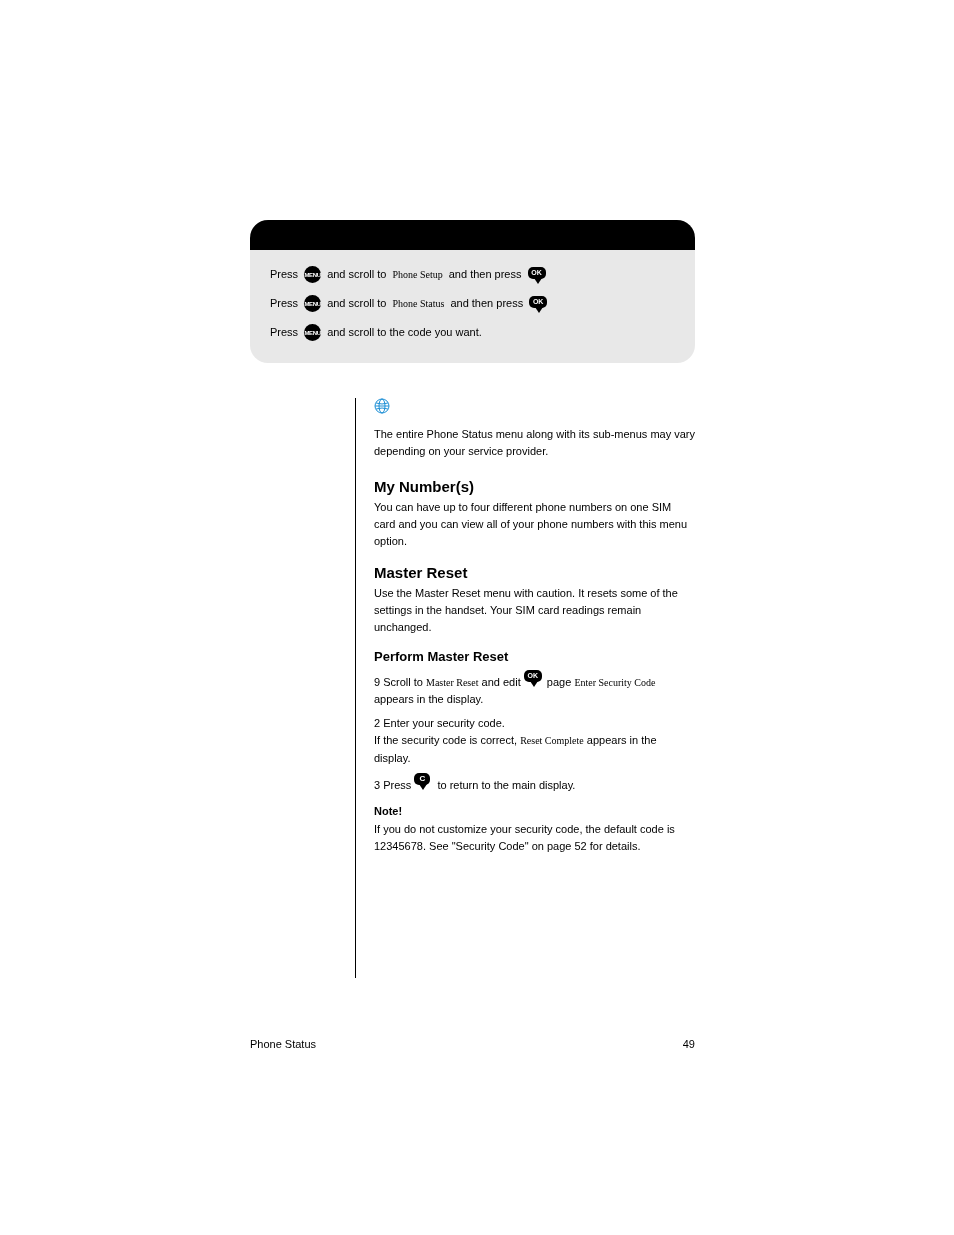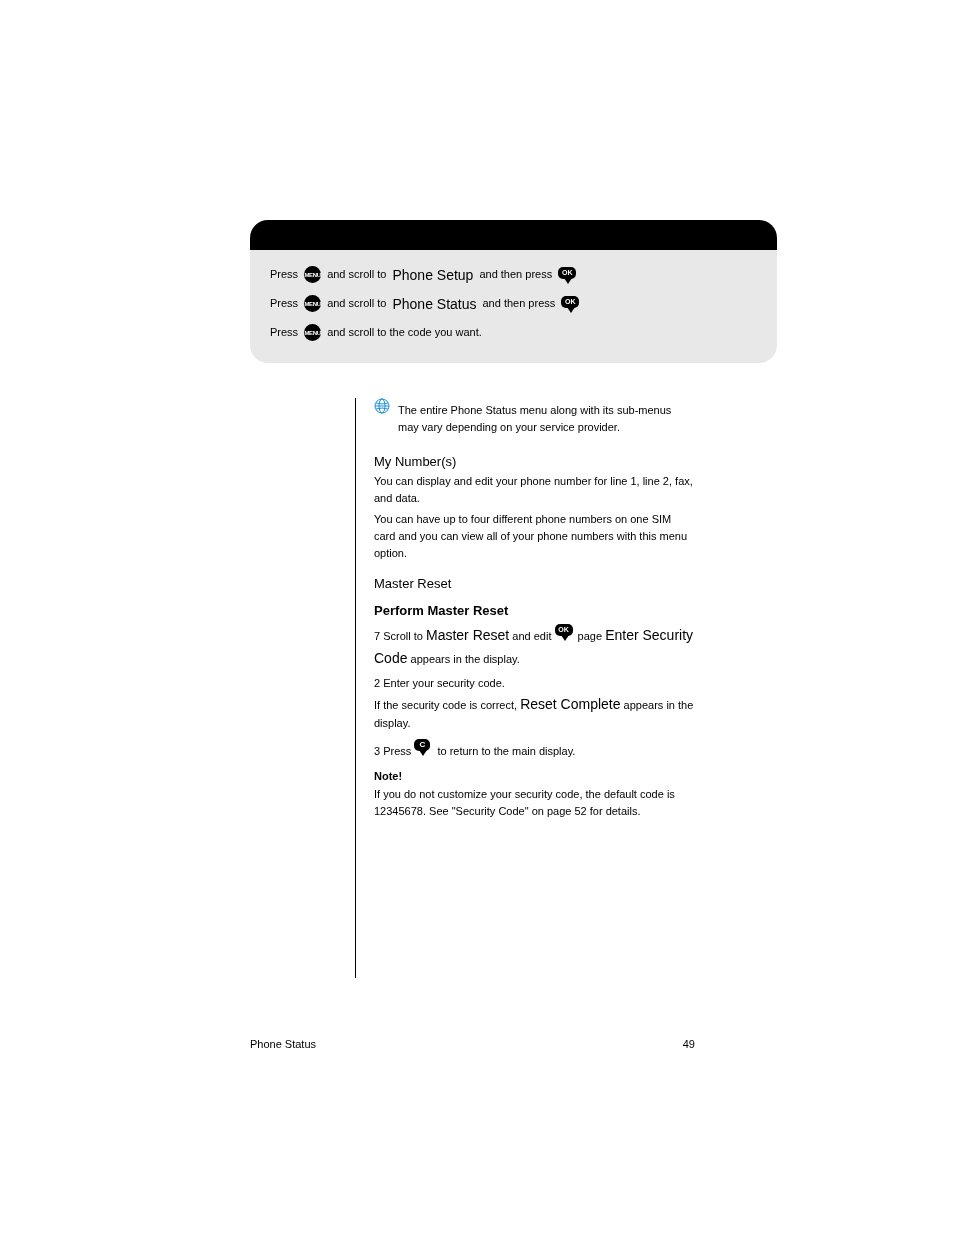--- a/index.html
+++ b/index.html
@@ -13,26 +13,26 @@
     padding: 80px 0;
   }
   .page { width: 954px; position: relative; }
 
   
   .nav-box {
     background: #e8e8e8;
     border-radius: 18px;
     overflow: hidden;
     margin: 140px auto 35px 250px;
-    width: 527px;
+    width: 445px;
   }
   .nav-box-header { background: #000; height: 30px; }
   .nav-body { padding: 8px 20px 14px 20px; }
   .nav-line { display: flex; align-items: center; gap: 6px; line-height: 22px; margin: 4px 0; }
-  .mono { font-family: Liberation Sans, sans-serif; font-size: 14px; }
+  .mono { font-family: Liberation Serif, serif; font-size: 10px; }
   .btn-icon {
     display: inline-flex;
     align-items: center;
     justify-content: center;
     background: #000;
     color: #fff;
     font-size: 6px;
     font-weight: bold;
     border-radius: 50%;
     width: 17px; height: 17px;
@@ -89,23 +89,23 @@
 
   
   .main-col {
     margin-left: 355px;
     width: 340px;
     border-left: 1px solid #000;
     padding-left: 18px;
     padding-bottom: 20px;
     min-height: 580px;
   }
-  .globe-row { display: flex; align-items: flex-start; gap: 8px; margin-bottom: 14px; }
+  .globe-row { display: flex; align-items: flex-start; gap: 8px; margin-bottom: 14px; flex-direction: column; }
   .globe-icon svg { display: block; }
-  .h2 { font-size: 13px; font-weight: normal; margin: 14px 0 4px 0; }
+  .h2 { font-size: 15px; font-weight: bold; margin: 14px 0 4px 0; }
   .h3 { font-size: 13px; font-weight: bold; margin: 12px 0 0 0; }
   .para { font-size: 11px; line-height: 1.55; margin: 4px 0; }
   .step { display: block; margin: 6px 0; font-size: 11px; line-height: 1.6; }
   .note-head { font-size: 11px; font-weight: bold; margin-top: 10px; }
   .inline-block { display: inline-block; }
 
   .footer {
     width: 445px;
     margin: 60px auto 0 250px;
     display: flex;
@@ -164,29 +164,29 @@
           <ellipse cx="8" cy="8" rx="3" ry="7" fill="none" stroke="#1e90d6" stroke-width="1"></ellipse>
           <line x1="1" y1="8" x2="15" y2="8" stroke="#1e90d6" stroke-width="1"></line>
           <path d="M2,5 Q8,7 14,5" fill="none" stroke="#1e90d6" stroke-width="1"></path>
           <path d="M2,11 Q8,9 14,11" fill="none" stroke="#1e90d6" stroke-width="1"></path>
         </svg>
       </span>
       <span class="para">The entire Phone Status menu along with its sub-menus may vary depending on your service provider.</span>
     </div>
 
     <div class="h2">My Number(s)</div>
-    <div class="para">You can display and edit your phone number for line 1, line 2, fax, and data.</div>
     <div class="para">You can have up to four different phone numbers on one SIM card and you can view all of your phone numbers with this menu option.</div>
 
     <div class="h2">Master Reset</div>
+    <div class="para">Use the Master Reset menu with caution. It resets some of the settings in the handset. Your SIM card readings remain unchanged.</div>
 
     <div class="h3">Perform Master Reset</div>
 
     <div class="step">
-      <span>7 Scroll to</span>
+      <span>9 Scroll to</span>
       <span class="mono">Master Reset</span>
       <span>and edit</span>
       <span class="ok-icon inline-block">
         <span class="bub">OK</span><span class="tail"></span>
       </span>
       <span>page</span>
       <span class="mono">Enter Security Code</span>
       <span>appears in the display.</span>
     </div>
 

